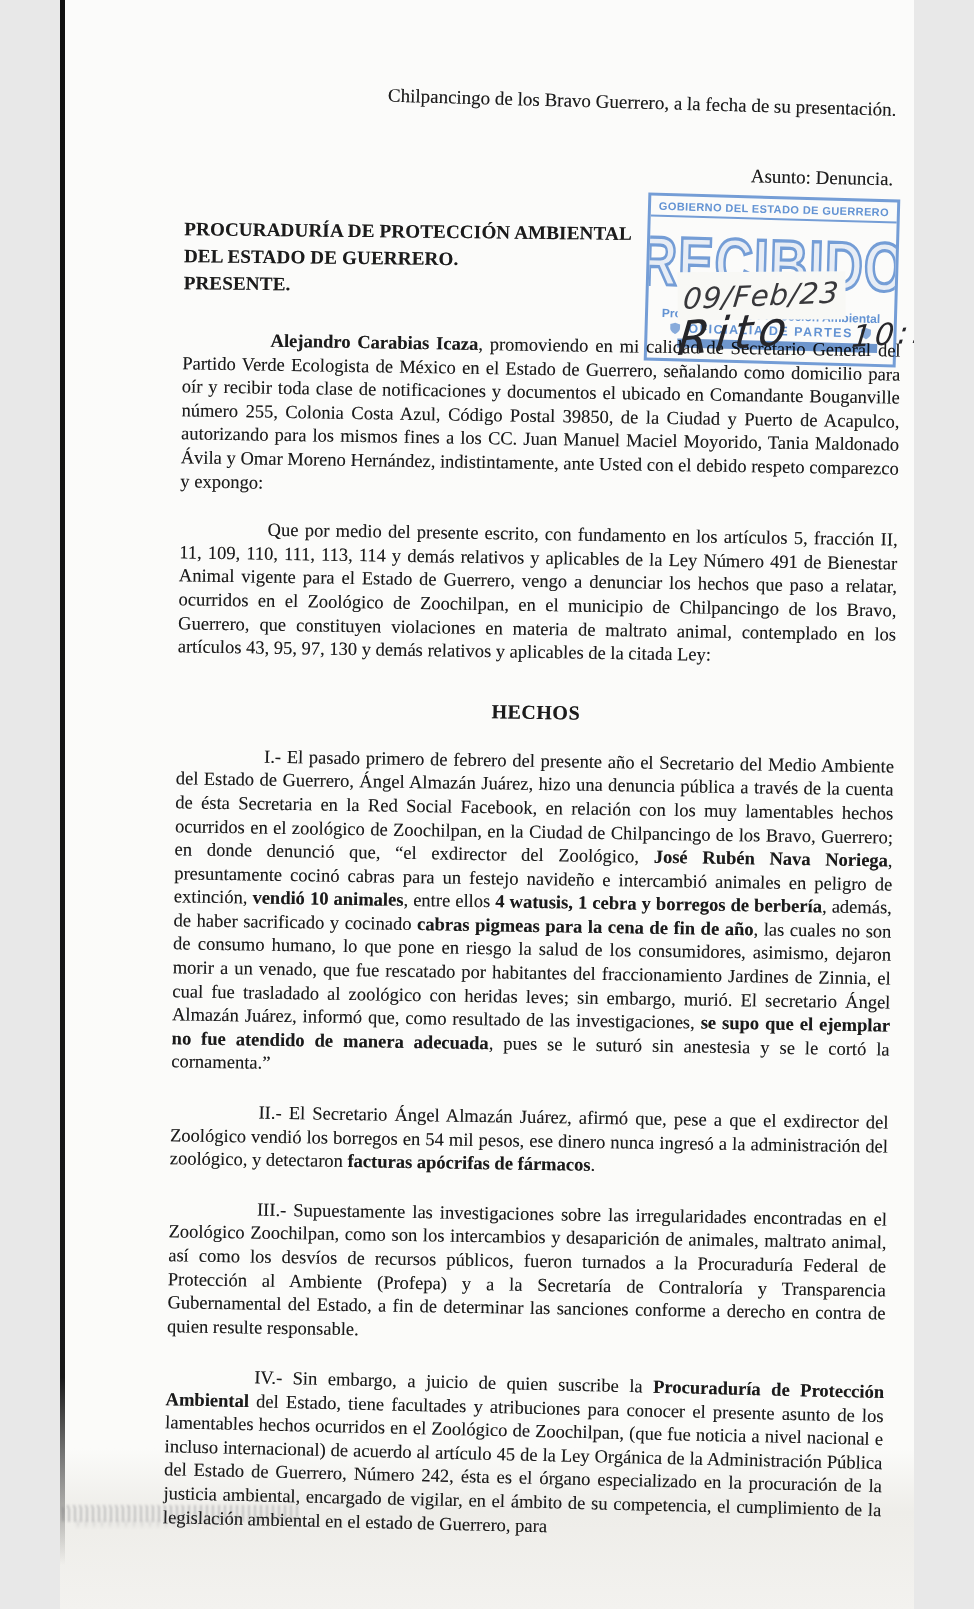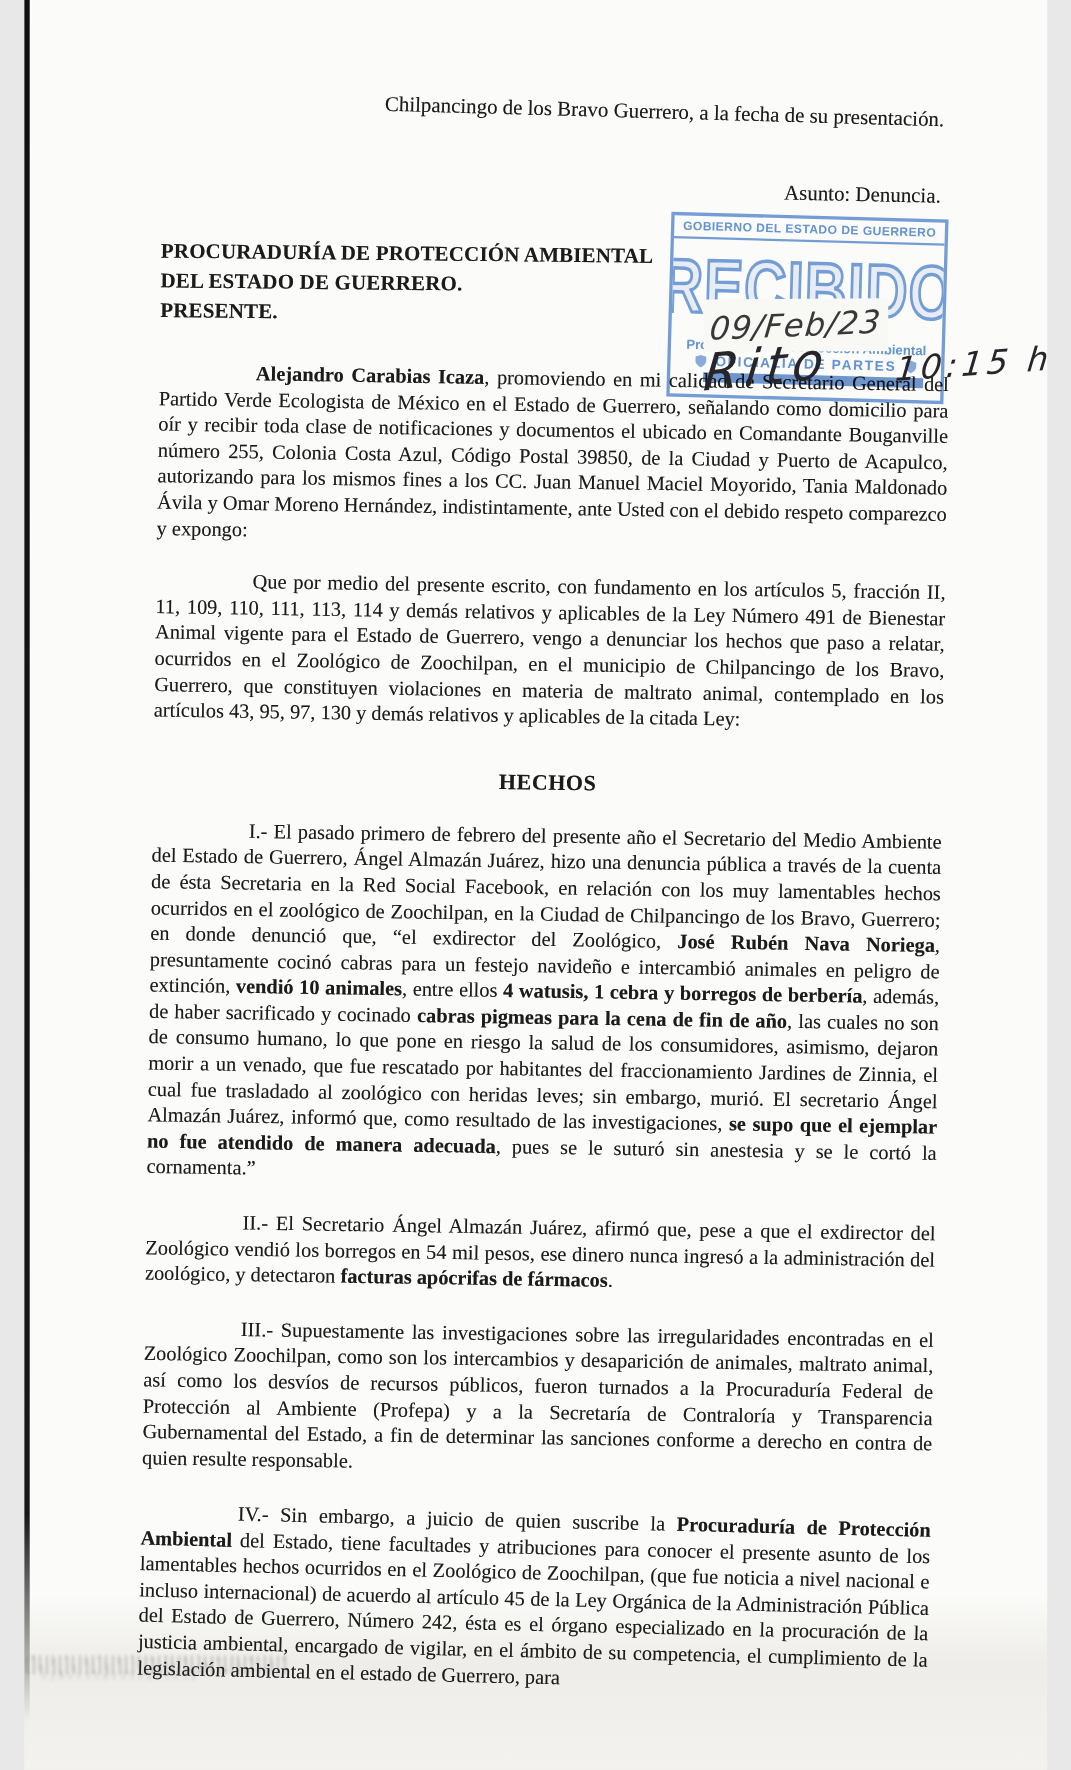--- a/index.html
+++ b/index.html
@@ -1,19 +1,19 @@
 <!DOCTYPE html>
 <html><head>
 <meta charset="utf-8">
 <style>
   * { box-sizing: border-box; }
   html,body { margin:0; padding:0; background:#e8e8e8; }
   .page {
     position: relative;
-    width: 930px;
+    width: 854px;
     height: 1609px;
     margin: 0 auto;
     background: linear-gradient(180deg, #fbfbfa 0%, #fbfbf9 90%, #eeede9 94%, #f3f2ef 100%);
     overflow: hidden;
     font-family: "Liberation Serif", serif;
     color: #1b1b1b;
   }
   .edge-strip {
     position: absolute; left: 0; top: 0;
     width: 5px; height: 1565px;

